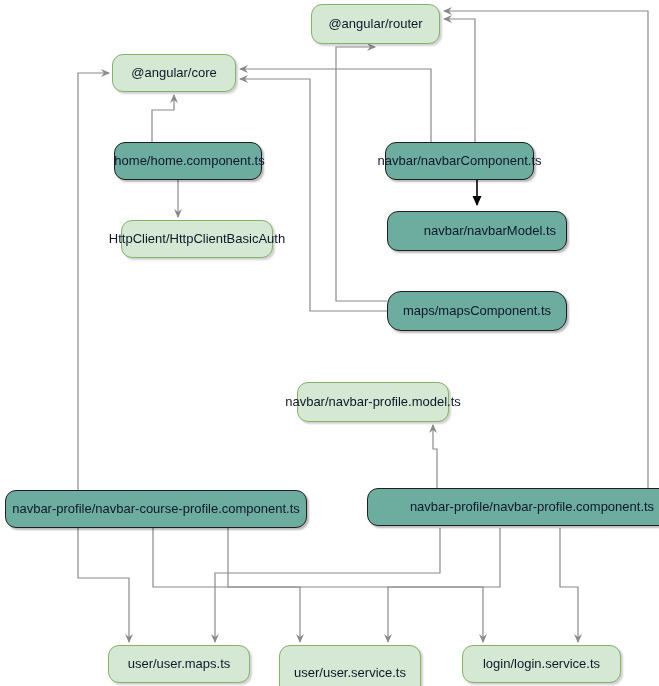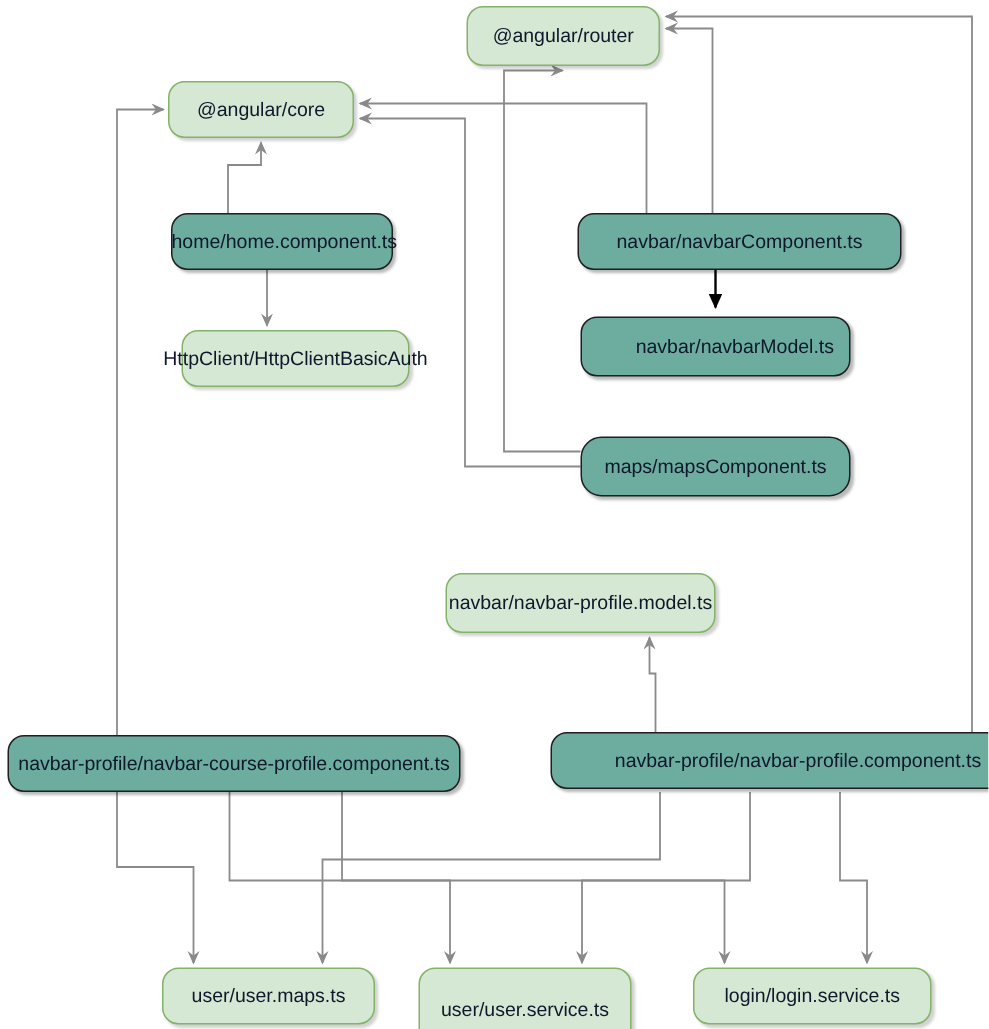--- a/index.html
+++ b/index.html
@@ -111,33 +111,33 @@
   </div>
 
   <div class="node teal" style="left:114px; top:142px; width:148px; height:38px;padding-left:13px;">
     <span>home/home.component.ts</span>
   </div>
 
   <div class="node light" style="left:121px; top:220px; width:152px; height:38px;">
     <span>HttpClient/HttpClientBasicAuth</span>
   </div>
 
-  <div class="node teal" style="left:385px; top:142px; width:216px; height:38px;align-items:center;">
+  <div class="node teal" style="left:385px; top:142px; width:149px; height:38px;align-items:center;">
     <span>navbar/navbarComponent.ts</span>
   </div>
 
   <div class="node teal" style="left:387px; top:211px; width:180px; height:40px;justify-content:flex-end;">
     <span>navbar/navbarModel.ts</span>
   </div>
 
   <div class="node teal" style="left:387px; top:291px; width:180px; height:40px;border-radius:14px;">
     <span>maps/mapsComponent.ts</span>
   </div>
 
-  <div class="node light" style="left:297px; top:382px; width:180px; height:40px;">
+  <div class="node light" style="left:297px; top:382px; width:152px; height:40px;">
     <span>navbar/navbar-profile.model.ts</span>
   </div>
 
   <div class="node teal" style="left:5px; top:490px; width:302px; height:38px;">
     <span>navbar-profile/navbar-course-profile.component.ts</span>
   </div>
 
   <div class="node teal" style="left:367px; top:488px; width:308px; height:38px;padding-left:32px;">
     <span>navbar-profile/navbar-profile.component.ts</span>
   </div>

